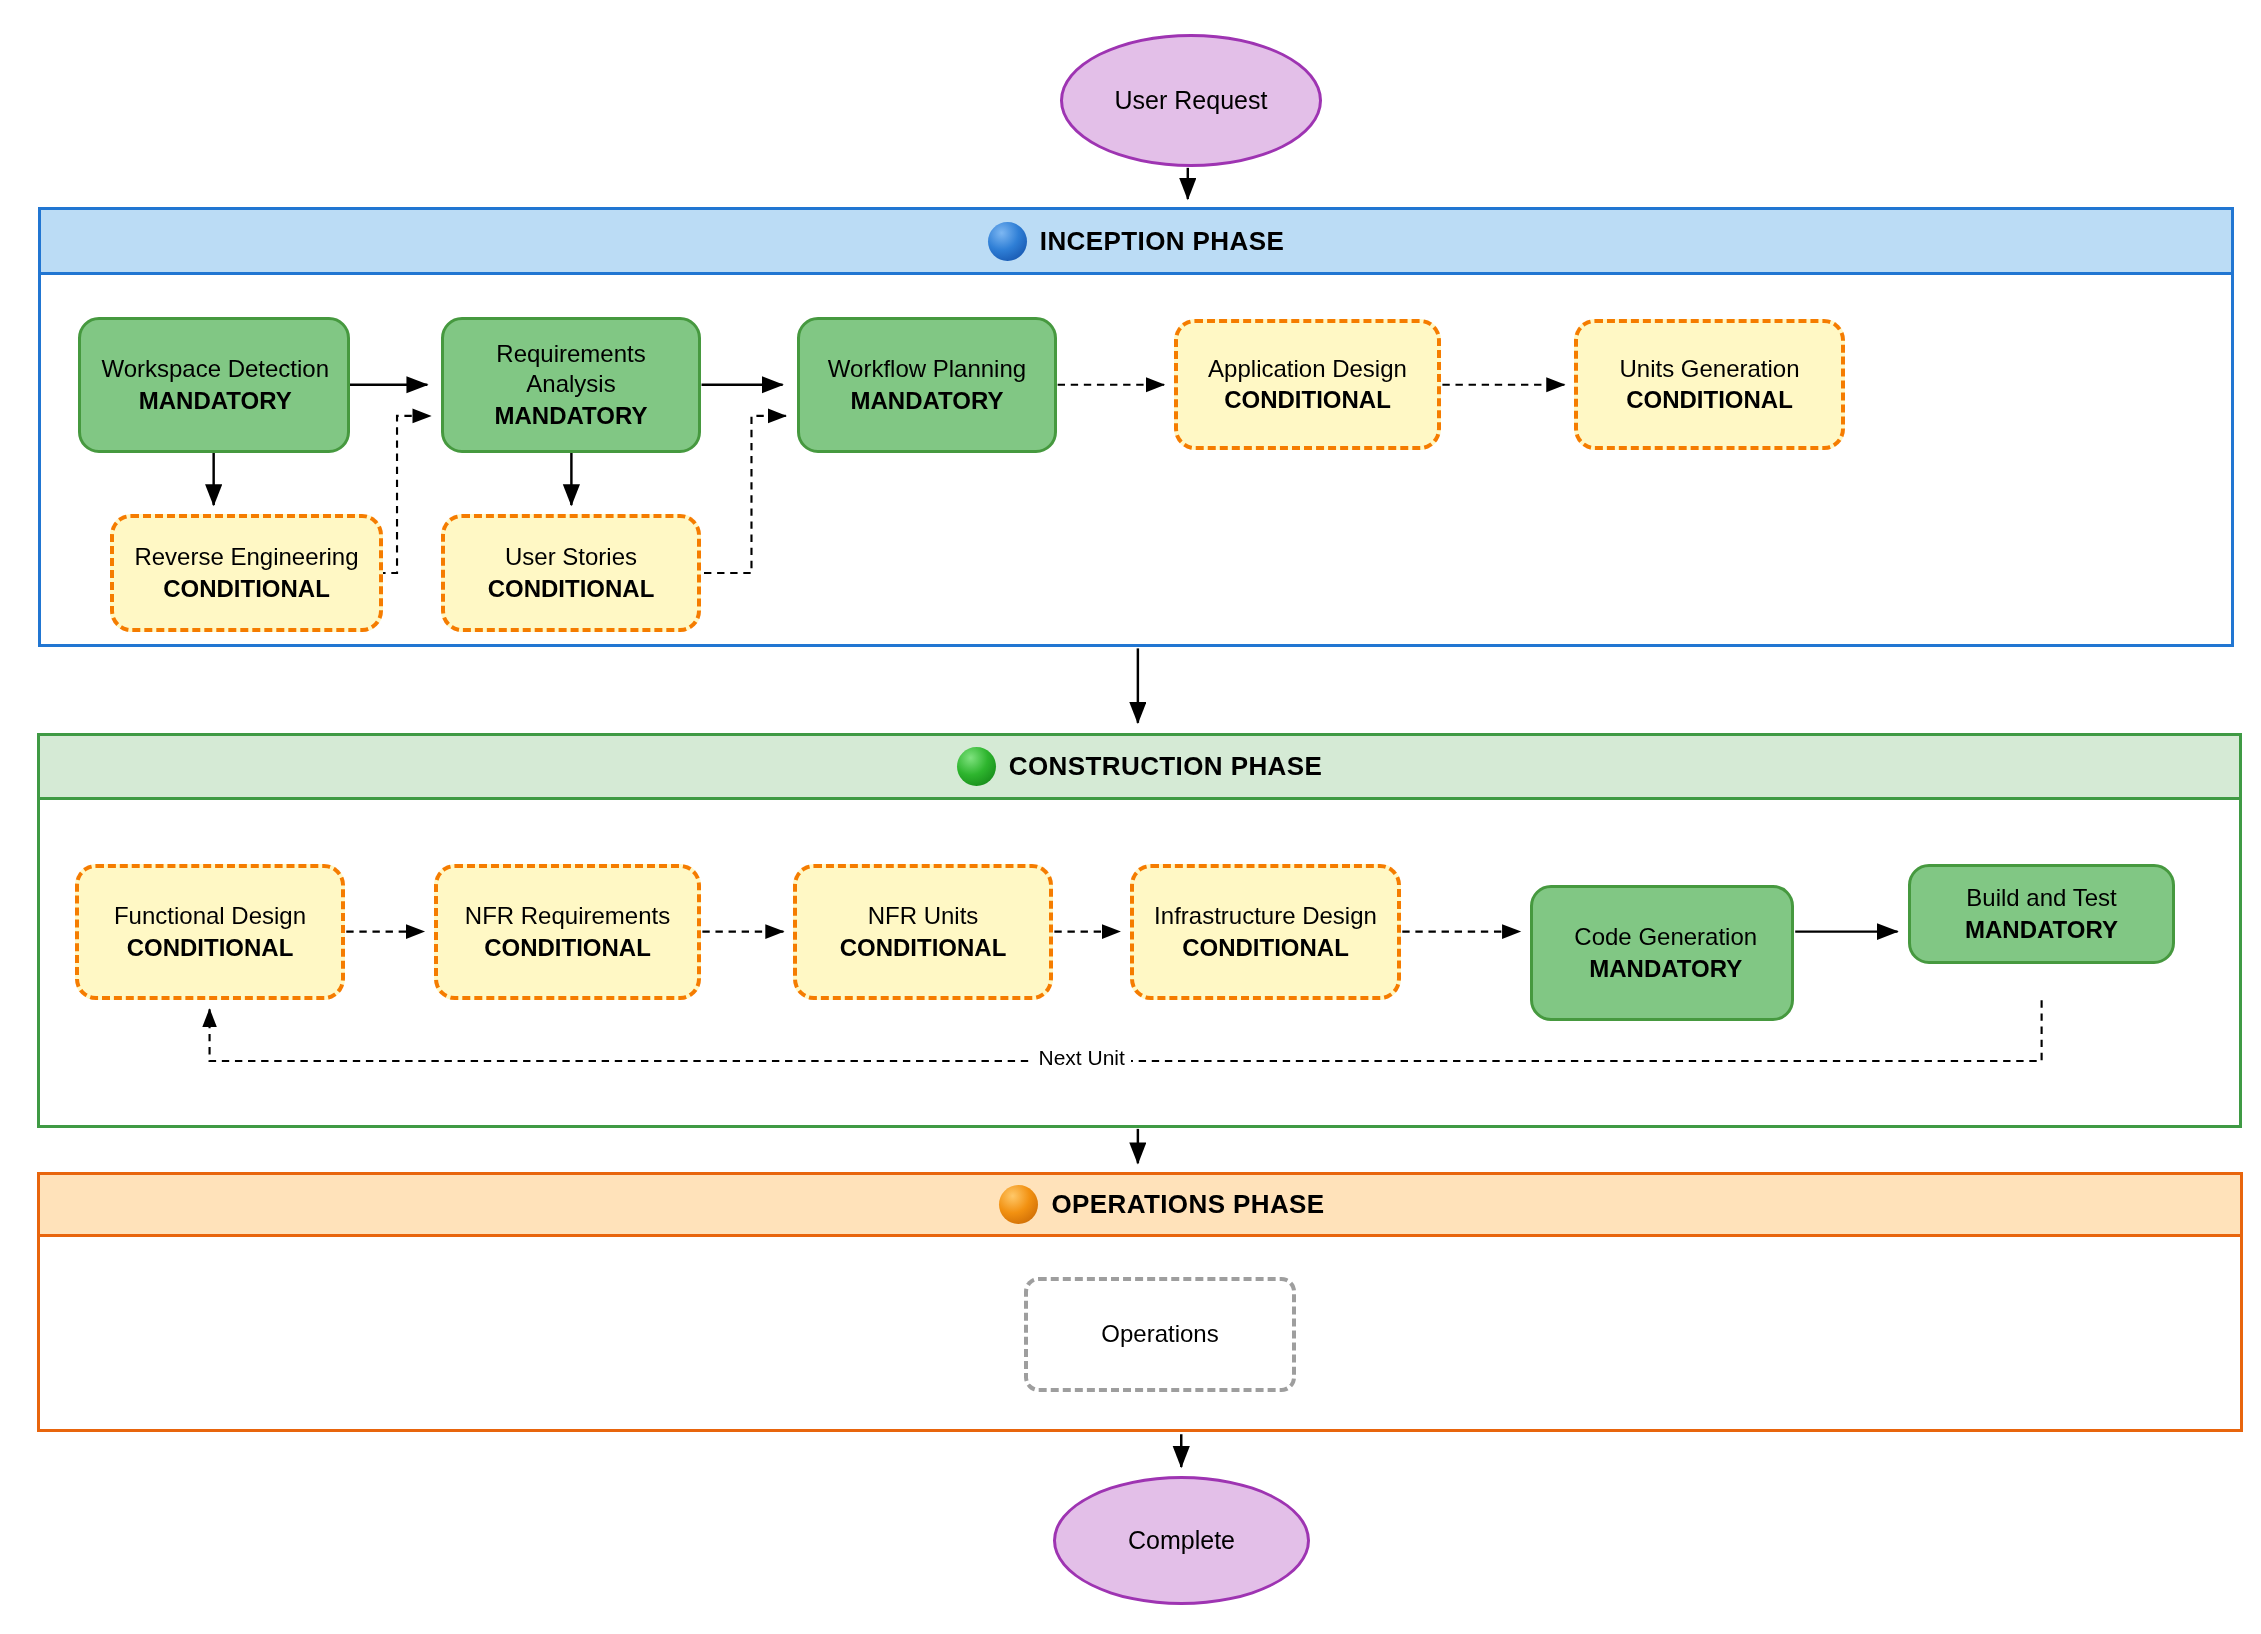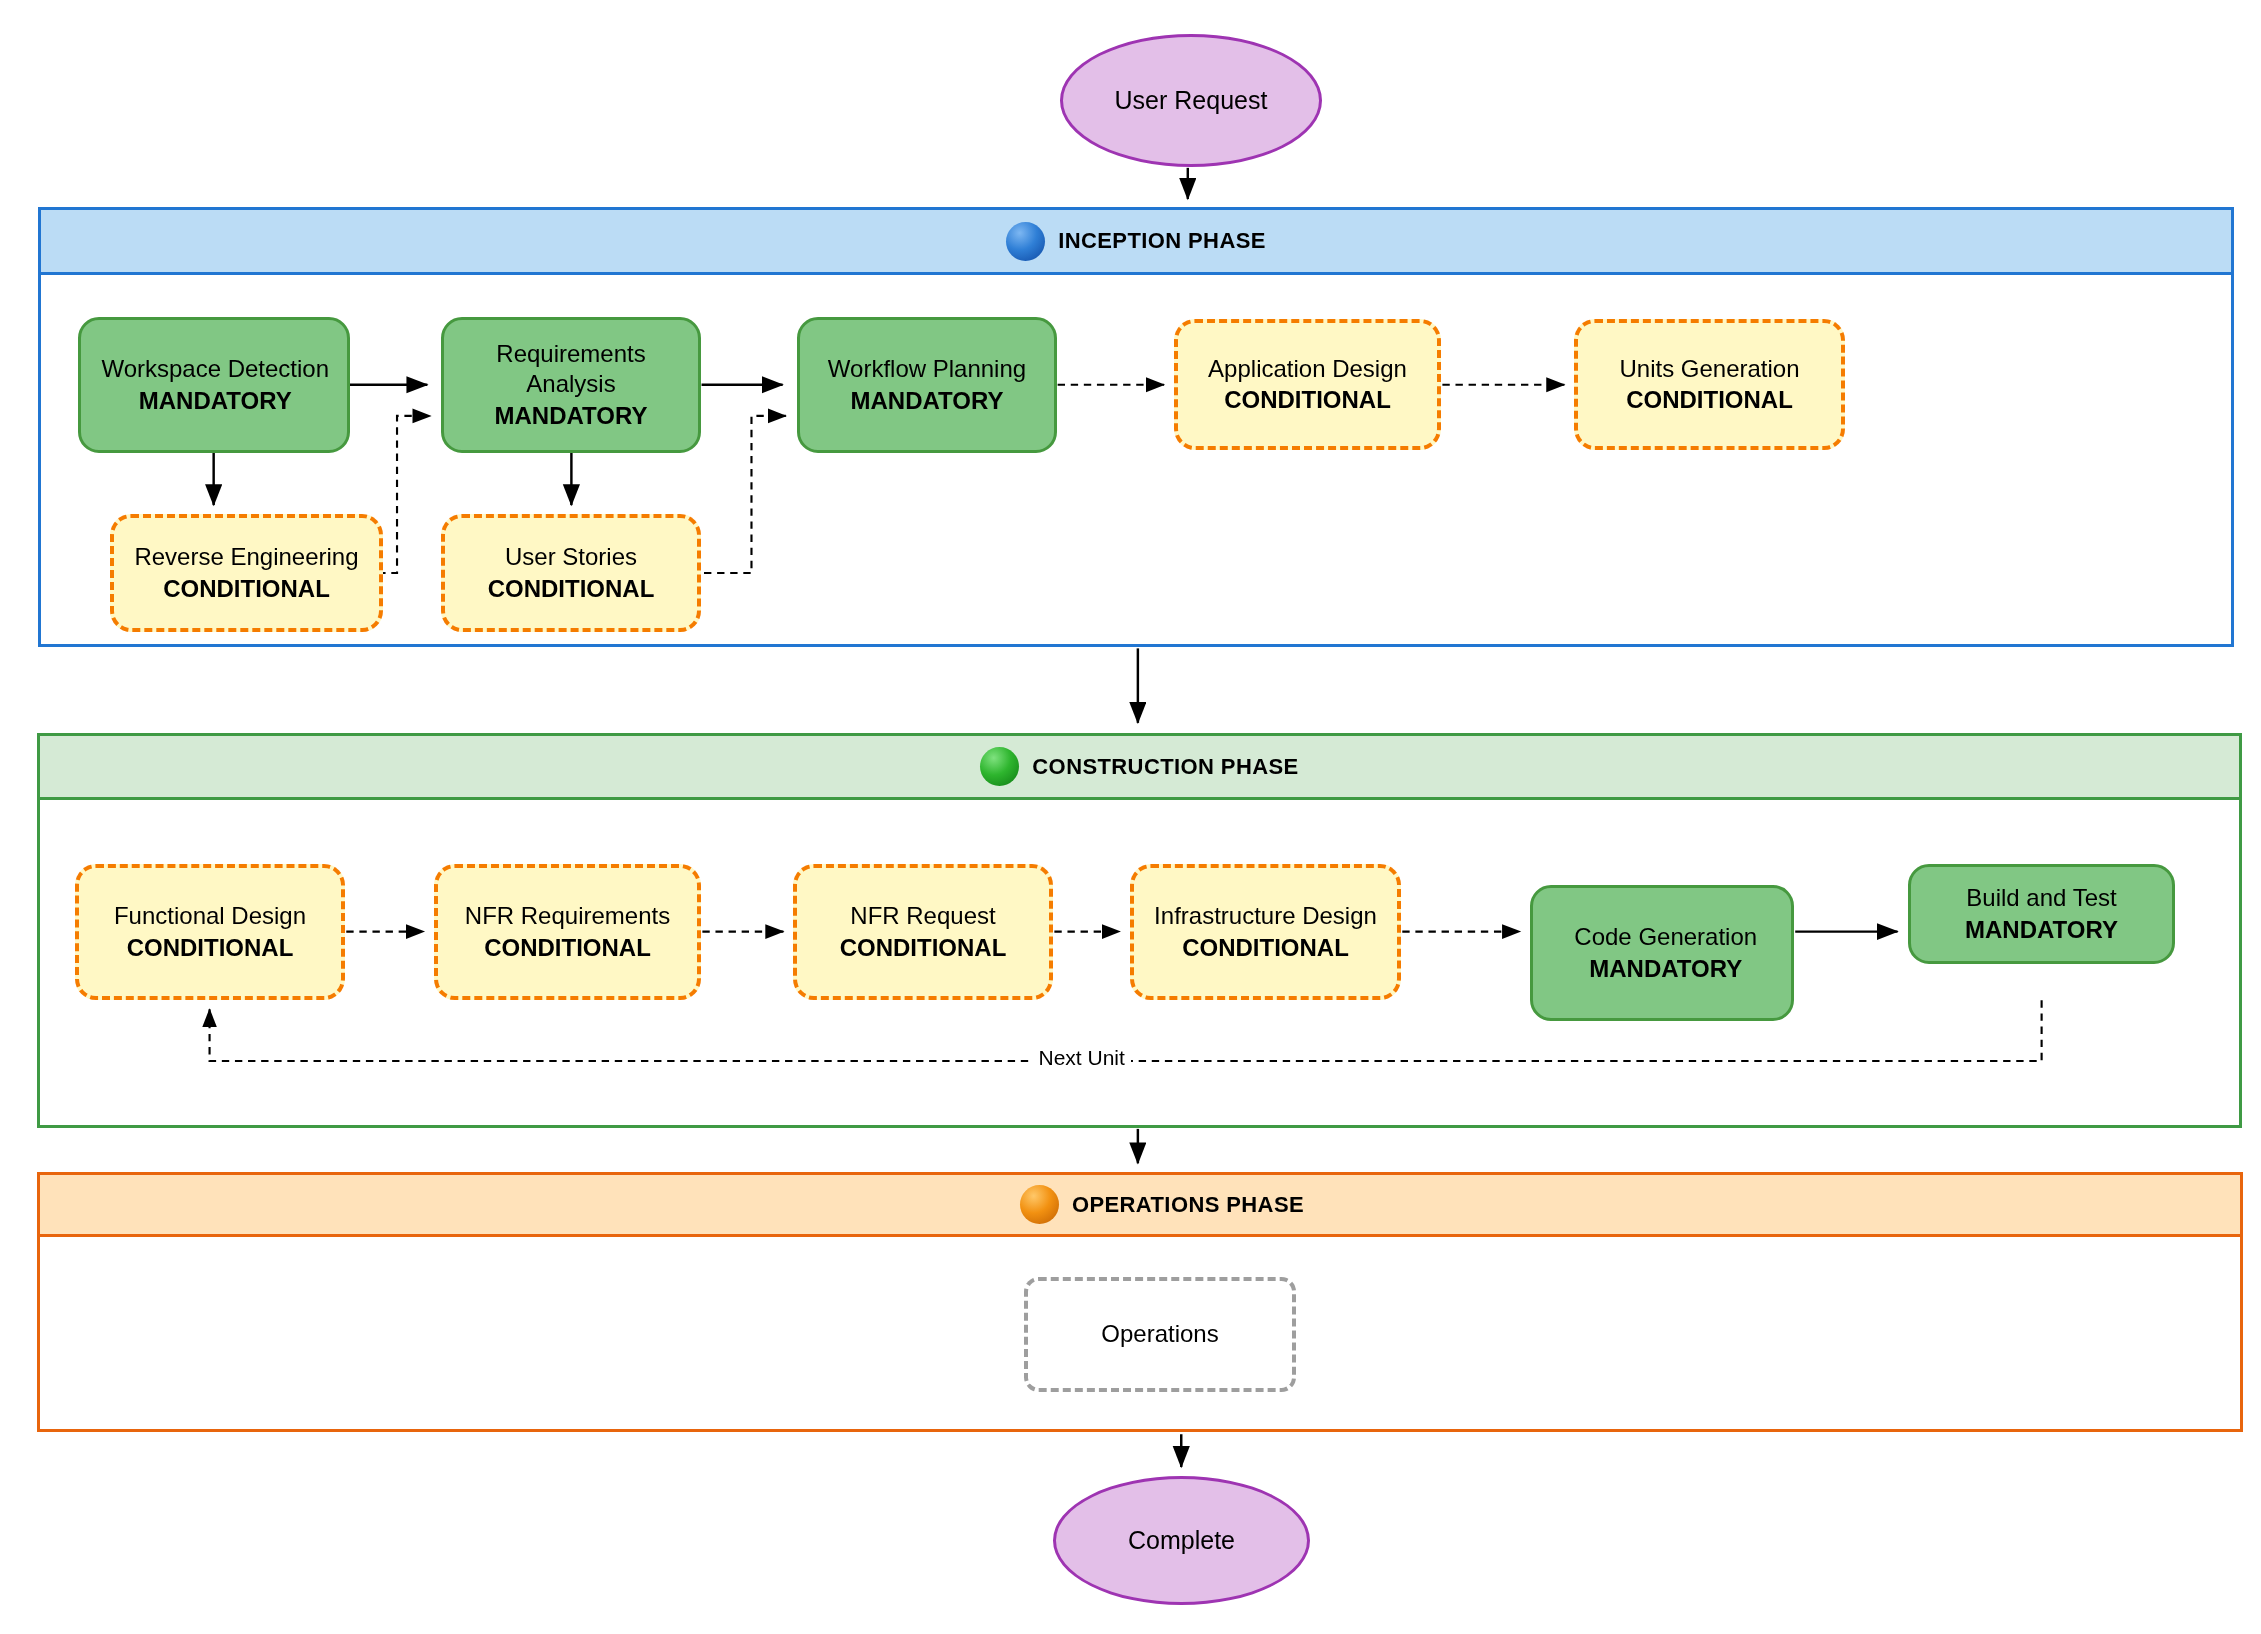--- a/index.html
+++ b/index.html
@@ -2,21 +2,21 @@
 <html style="--mandatory-fill: #81c784; --mandatory-border: #46993f; --conditional-fill: #fff8c5; --conditional-border: #f57c00; --inception-band: #bbdcf5; --inception-border: #2176d2; --construction-band: #d5ead5; --construction-border: #3f9a44; --operations-band: #ffe2ba; --operations-border: #e8650d; --terminal-fill: #e3bfe8; --terminal-border: #9e34b2; --operations-node-border: #9e9e9e;font-size:13px"><head>
 <meta charset="utf-8">
 <style>
   html,body{margin:0;padding:0;background:#ffffff;}
   body{width:2261px;height:1634px;position:relative;font-family:"Liberation Sans",sans-serif;color:#000;}
   .stage{position:absolute;left:0;top:0;width:2261px;height:1634px;}
 
   
   .phase{position:absolute;background:#ffffff;border-style:solid;border-width:3.3px;box-sizing:border-box;}
   .phase .band{position:absolute;left:0;top:0;right:0;display:flex;align-items:center;justify-content:center;gap:13px;border-bottom:3.3px solid;box-sizing:border-box;}
-  .phase .band .title{font-weight:700;font-size:22px;letter-spacing:0.4px;}
+  .phase .band .title{font-weight:700;font-size:26px;letter-spacing:0.4px;}
   .dot{width:39px;height:39px;border-radius:50%;}
   .phase.inception{border-color:var(--inception-border);}
   .phase.inception .band{background:var(--inception-band);border-color:var(--inception-border);height:65px;}
   .dot.blue{background:radial-gradient(circle at 35% 28%, #7db7f2 0%, #2f7fd6 45%, #0d47a1 100%);}
   .phase.construction{border-color:var(--construction-border);}
   .phase.construction .band{background:var(--construction-band);border-color:var(--construction-border);height:64px;}
   .dot.green{background:radial-gradient(circle at 35% 28%, #7fe27f 0%, #2eb52e 45%, #0d7a12 100%);}
   .phase.operations{border-color:var(--operations-border);}
   .phase.operations .band{background:var(--operations-band);border-color:var(--operations-border);height:62px;padding-left:44px;}
   .dot.orange{background:radial-gradient(circle at 35% 28%, #ffc869 0%, #f29111 45%, #c05e00 100%);}
@@ -134,21 +134,21 @@
 
   <div class="node conditional" style="left:75px;top:864px;width:270px;height:136px;">
     <div class="nl">Functional Design</div>
     <div class="nb">CONDITIONAL</div>
   </div>
   <div class="node conditional" style="left:434px;top:864px;width:267px;height:136px;">
     <div class="nl">NFR Requirements</div>
     <div class="nb">CONDITIONAL</div>
   </div>
   <div class="node conditional" style="left:793px;top:864px;width:260px;height:136px;">
-    <div class="nl">NFR Request</div>
+    <div class="nl">NFR Units</div>
     <div class="nb">CONDITIONAL</div>
   </div>
   <div class="node conditional" style="left:1130px;top:864px;width:271px;height:136px;">
     <div class="nl">Infrastructure Design</div>
     <div class="nb">CONDITIONAL</div>
   </div>
   <div class="node mandatory" style="left:1530px;top:885px;width:264px;height:136px;padding-left:14px;">
     <div class="nl">Code Generation</div>
     <div class="nb">MANDATORY</div>
   </div>

